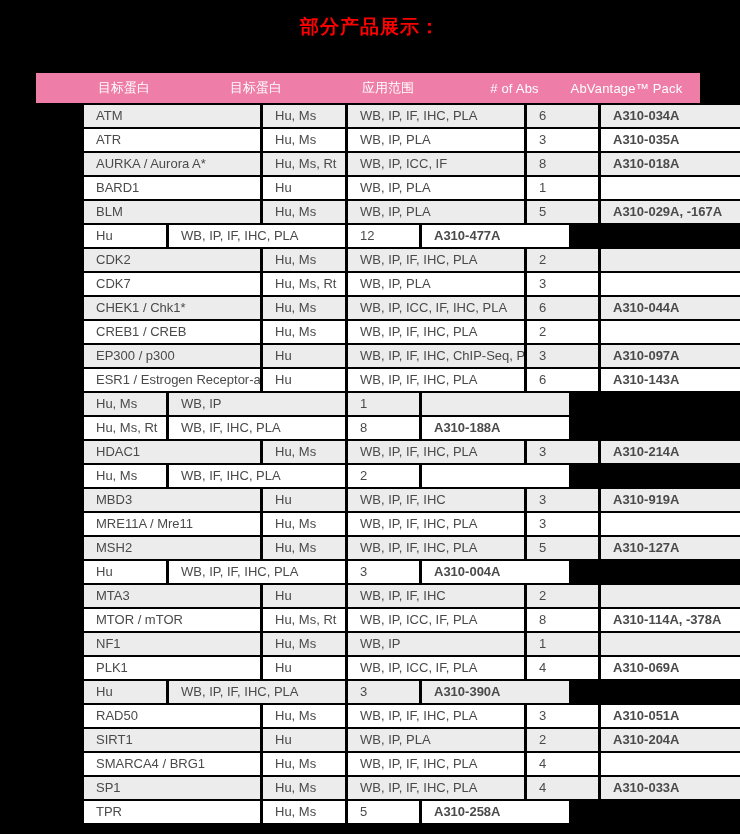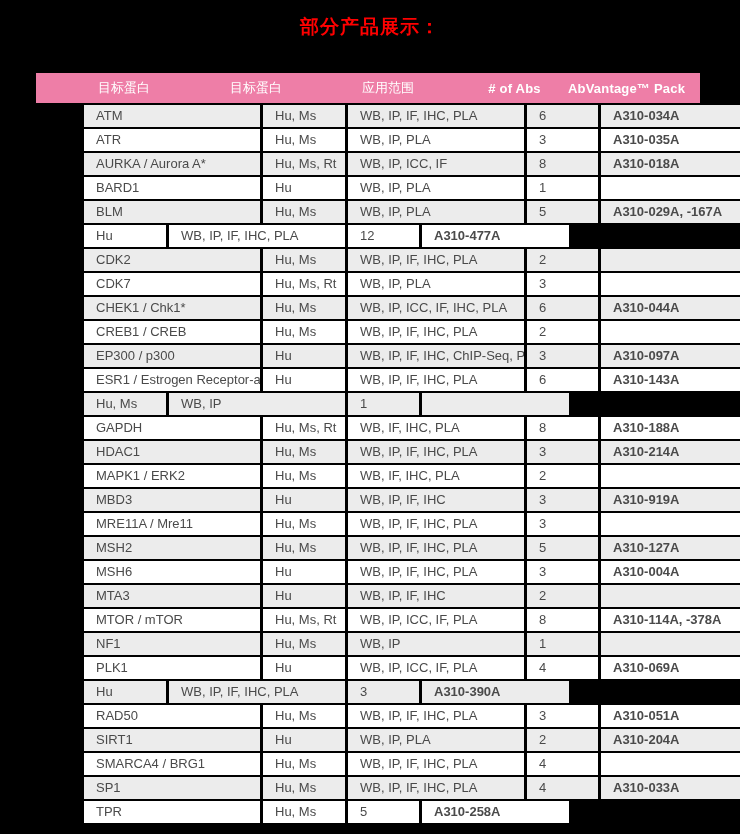--- a/index.html
+++ b/index.html
@@ -38,21 +38,21 @@
     margin-bottom: 2px;
   }
   .th {
     text-align: center;
     color: #ffffff;
     font-size: 13px;
     white-space: nowrap;
     overflow: hidden;
     box-sizing: border-box;
   }
-  .th.en { font-weight: 700; letter-spacing: 0.2px; }
+  .th.en { font-weight: 400; letter-spacing: 0.2px; }
   .tr {
     display: flex;
     column-gap: 3px;
     height: 22px;
     margin-bottom: 2px;
     padding-left: 48px;
   }
   .td {
     box-sizing: border-box;
     padding-left: 12px;
@@ -168,35 +168,33 @@
           <div class="td c3">6</div>
           <div class="td c4">A310-143A</div>
         </div>
         <div class="tr odd">
           <div class="td c1">Hu, Ms</div>
           <div class="td c2">WB, IP</div>
           <div class="td c3">1</div>
           <div class="td c4"></div>
         </div>
         <div class="tr even">
-          <div class="td c0">GAPDH</div>
           <div class="td c1">Hu, Ms, Rt</div>
           <div class="td c2">WB, IF, IHC, PLA</div>
           <div class="td c3">8</div>
           <div class="td c4">A310-188A</div>
         </div>
         <div class="tr odd">
           <div class="td c0">HDAC1</div>
           <div class="td c1">Hu, Ms</div>
           <div class="td c2">WB, IP, IF, IHC, PLA</div>
           <div class="td c3">3</div>
           <div class="td c4">A310-214A</div>
         </div>
         <div class="tr even">
-          <div class="td c0">MAPK1 / ERK2</div>
           <div class="td c1">Hu, Ms</div>
           <div class="td c2">WB, IF, IHC, PLA</div>
           <div class="td c3">2</div>
           <div class="td c4"></div>
         </div>
         <div class="tr odd">
           <div class="td c0">MBD3</div>
           <div class="td c1">Hu</div>
           <div class="td c2">WB, IP, IF, IHC</div>
           <div class="td c3">3</div>
@@ -210,21 +208,20 @@
           <div class="td c4"></div>
         </div>
         <div class="tr odd">
           <div class="td c0">MSH2</div>
           <div class="td c1">Hu, Ms</div>
           <div class="td c2">WB, IP, IF, IHC, PLA</div>
           <div class="td c3">5</div>
           <div class="td c4">A310-127A</div>
         </div>
         <div class="tr even">
-          <div class="td c0">MSH6</div>
           <div class="td c1">Hu</div>
           <div class="td c2">WB, IP, IF, IHC, PLA</div>
           <div class="td c3">3</div>
           <div class="td c4">A310-004A</div>
         </div>
         <div class="tr odd">
           <div class="td c0">MTA3</div>
           <div class="td c1">Hu</div>
           <div class="td c2">WB, IP, IF, IHC</div>
           <div class="td c3">2</div>

